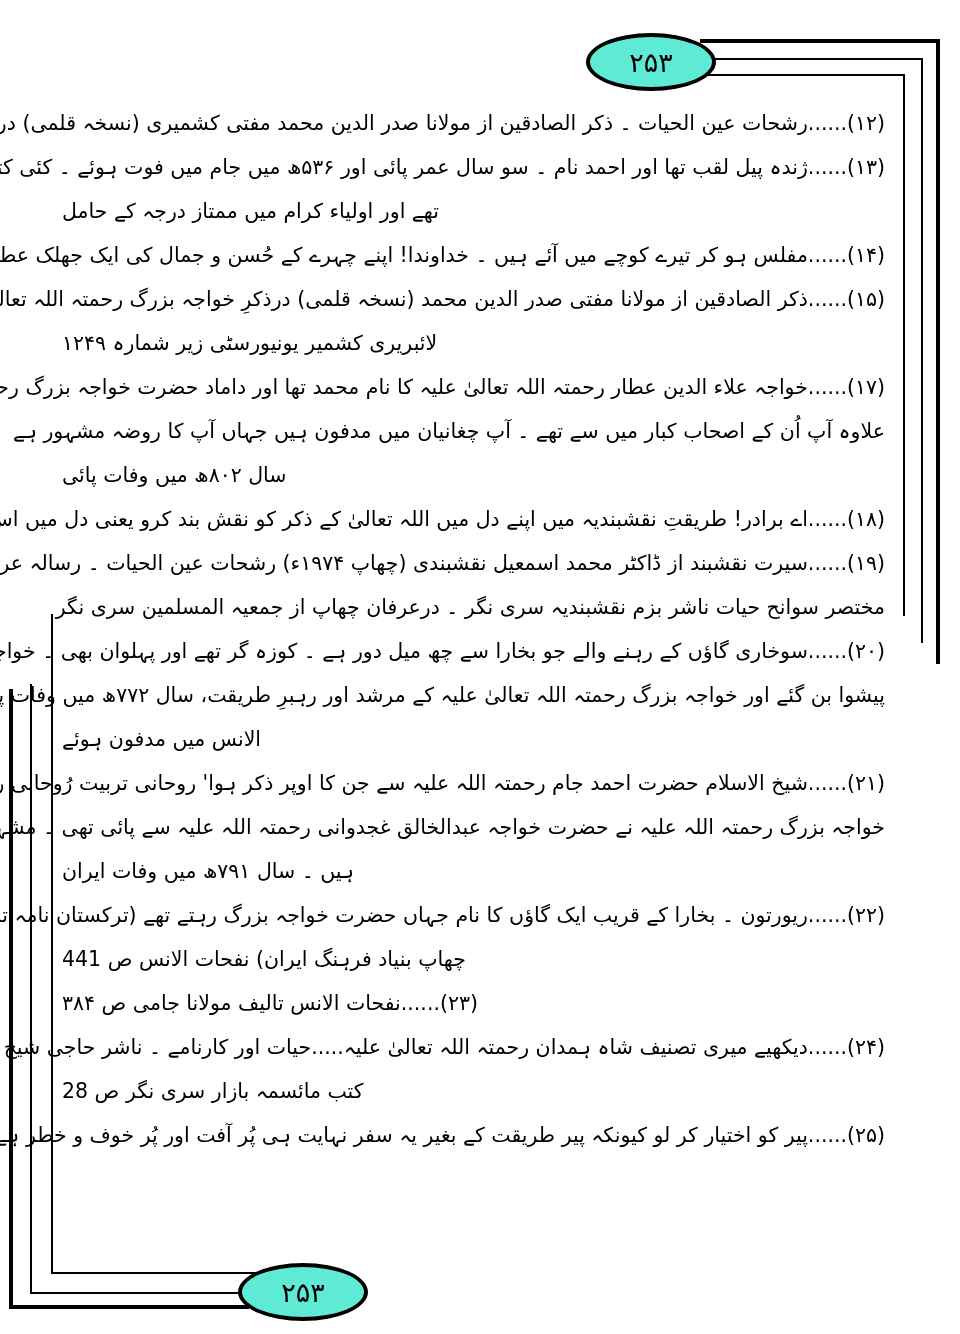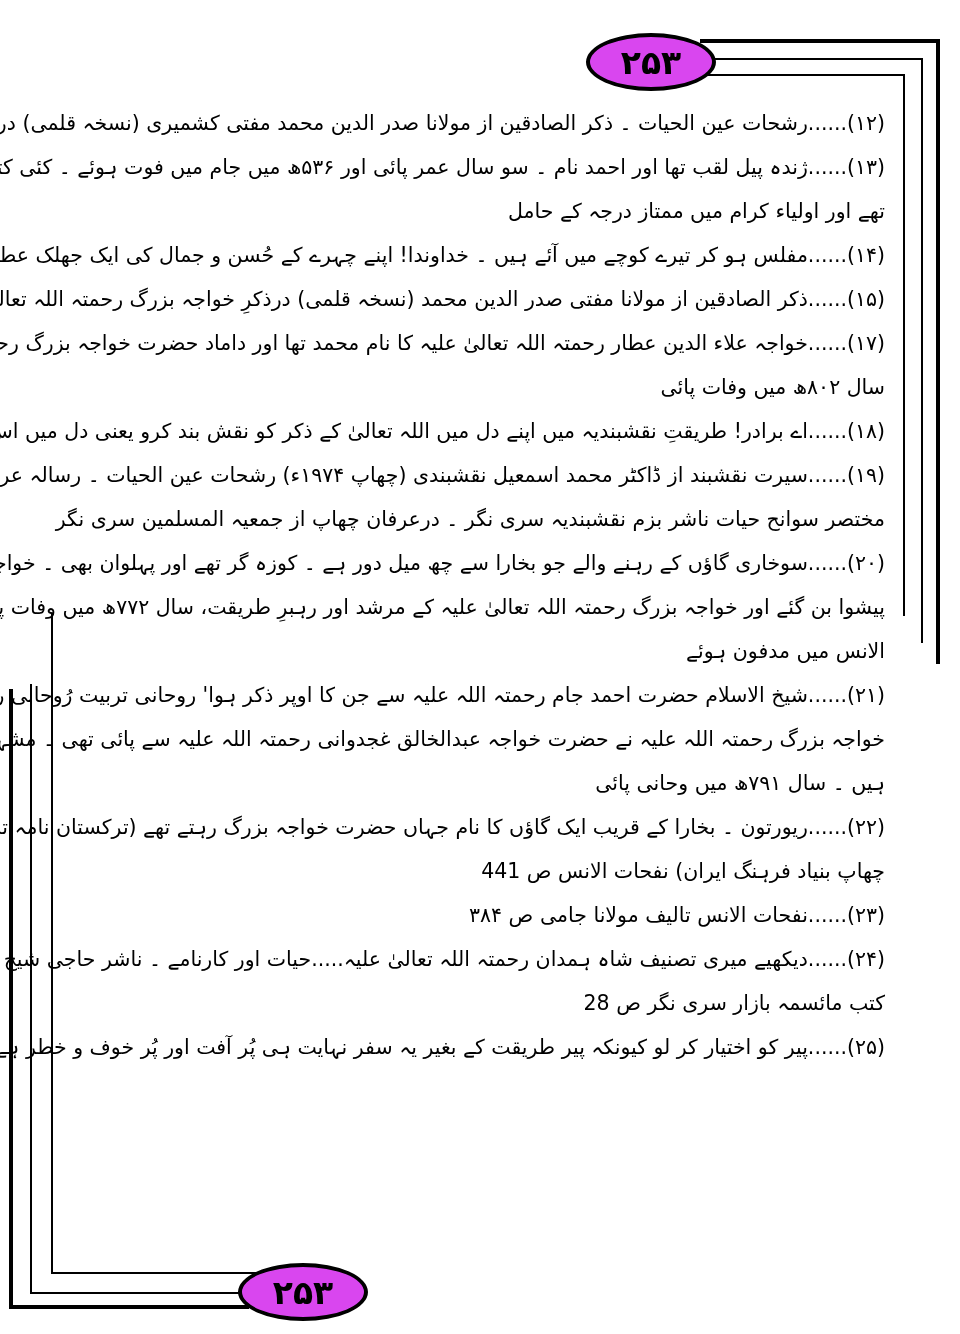--- a/index.html
+++ b/index.html
@@ -27,44 +27,44 @@
   .b2v{left:30px;top:684px;width:2px;height:610px;}
   .b2h{left:30px;top:1292px;width:215px;height:2px;}
   .b1v{left:9px;top:689px;width:4px;height:620px;}
   .b1h{left:9px;top:1305px;width:240px;height:4px;}
   
   .oval{
     position:absolute;
     width:122px;height:50px;
     border:4px solid #000;
     border-radius:50%;
-    background:#d946ef;
+    background:#5eead4;
     display:flex;align-items:center;justify-content:center;
-    font-size:33px;font-weight:bold;
+    font-size:27px;font-weight:normal;
     z-index:5;
   }
   .oval-top{left:586px;top:33px;}
   .oval-bottom{left:238px;top:1263px;}
   
   .notes{
     position:absolute;
     left:62px;top:101px;width:823px;
     direction:rtl;
   }
   .text-line{
     direction:rtl;
     unicode-bidi:embed;
     height:44px;
     line-height:44px;
     font-size:20.5px;
     white-space:nowrap;
     overflow:visible;
   }
   .text-line.right{text-align:right;}
-  .text-line.center{text-align:right;}
+  .text-line.center{text-align:left;}
 </style>
 </head>
 <body>
 
 <div class="page">
 
   <div class="bline t1h"></div>
   <div class="bline t1v"></div>
   <div class="bline t2h"></div>
   <div class="bline t2v"></div>
@@ -84,31 +84,33 @@
   <div class="oval oval-bottom">
     <span>۲۵۳</span>
   </div>
 
   <div class="notes" dir="rtl">
       <div class="text-line right" dir="rtl">(۱۲)......رشحات عین الحیات ۔ ذکر الصادقین از مولانا صدر الدین محمد مفتی کشمیری (نسخہ قلمی) درذکر خواجہ بزرگ رحمتہ اللہ علیہ</div>
       <div class="text-line right" dir="rtl">(۱۳)......ژندہ پیل لقب تھا اور احمد نام ۔ سو سال عمر پائی اور ۵۳۶ھ میں جام میں فوت ہوئے ۔ کئی کتابوں کے مصنف</div>
       <div class="text-line center" dir="rtl">تھے اور اولیاء کرام میں ممتاز درجہ کے حامل</div>
       <div class="text-line right" dir="rtl">(۱۴)......مفلس ہو کر تیرے کوچے میں آئے ہیں ۔ خداوندا! اپنے چہرے کے حُسن و جمال کی ایک جھلک عطا ہو</div>
       <div class="text-line right" dir="rtl">(۱۵)......ذکر الصادقین از مولانا مفتی صدر الدین محمد (نسخہ قلمی) درذکرِ خواجہ بزرگ رحمتہ اللہ تعالیٰ علیہ ۔ ریسرچ</div>
+      <div class="text-line center" dir="rtl">لائبریری کشمیر یونیورسٹی زیر شمارہ ۱۲۴۹</div>
       <div class="text-line right" dir="rtl">(۱۷)......خواجہ علاء الدین عطار رحمتہ اللہ تعالیٰ علیہ کا نام محمد تھا اور داماد حضرت خواجہ بزرگ رحمتہ اللہ تعالیٰ علیہ ہونے کے</div>
+      <div class="text-line right" dir="rtl">علاوہ آپ اُن کے اصحاب کبار میں سے تھے ۔ آپ چغانیان میں مدفون ہیں جہاں آپ کا روضہ مشہور ہے</div>
       <div class="text-line center" dir="rtl">سال ۸۰۲ھ میں وفات پائی</div>
       <div class="text-line right" dir="rtl">(۱۸)......اے برادر! طریقتِ نقشبندیہ میں اپنے دل میں اللہ تعالیٰ کے ذکر کو نقش بند کرو یعنی دل میں اس کا نقش باندھو</div>
       <div class="text-line right" dir="rtl">(۱۹)......سیرت نقشبند از ڈاکٹر محمد اسمعیل نقشبندی (چھاپ ۱۹۷۴ء) رشحات عین الحیات ۔ رسالہ عرفان از مفتی محمد رشید الدین ۔</div>
       <div class="text-line center" dir="rtl">مختصر سوانح حیات ناشر بزم نقشبندیہ سری نگر ۔ درعرفان چھاپ از جمعیہ المسلمین سری نگر</div>
       <div class="text-line right" dir="rtl">(۲۰)......سوخاری گاؤں کے رہنے والے جو بخارا سے چھ میل دور ہے ۔ کوزہ گر تھے اور پہلوان بھی ۔ خواجگانی اصحاب کے</div>
       <div class="text-line right" dir="rtl">پیشوا بن گئے اور خواجہ بزرگ رحمتہ اللہ تعالیٰ علیہ کے مرشد اور رہبرِ طریقت، سال ۷۷۲ھ میں وفات پا کر</div>
       <div class="text-line center" dir="rtl">الانس میں مدفون ہوئے</div>
       <div class="text-line right" dir="rtl">(۲۱)......شیخ الاسلام حضرت احمد جام رحمتہ اللہ علیہ سے جن کا اوپر ذکر ہوا' روحانی تربیت رُوحانی راہ سے پائی جیسے</div>
       <div class="text-line right" dir="rtl">خواجہ بزرگ رحمتہ اللہ علیہ نے حضرت خواجہ عبدالخالق غجدوانی رحمتہ اللہ علیہ سے پائی تھی ۔ مشہور اولیاء کرام سے</div>
-      <div class="text-line center" dir="rtl">ہیں ۔ سال ۷۹۱ھ میں وحانی پائی</div>
+      <div class="text-line center" dir="rtl">ہیں ۔ سال ۷۹۱ھ میں وفات ایران</div>
       <div class="text-line right" dir="rtl">(۲۲)......ریورتون ۔ بخارا کے قریب ایک گاؤں کا نام جہاں حضرت خواجہ بزرگ رہتے تھے (ترکستان نامہ تالیف بارتولد</div>
       <div class="text-line center" dir="rtl">چھاپ بنیاد فرہنگ ایران) نفحات الانس ص 441</div>
       <div class="text-line center" dir="rtl">(۲۳)......نفحات الانس تالیف مولانا جامی ص ۳۸۴</div>
       <div class="text-line right" dir="rtl">(۲۴)......دیکھیے میری تصنیف شاہ ہمدان رحمتہ اللہ تعالیٰ علیہ.....حیات اور کارنامے ۔ ناشر حاجی شیخ غلام محمد تاجران</div>
       <div class="text-line center" dir="rtl">کتب مائسمہ بازار سری نگر ص 28</div>
       <div class="text-line right" dir="rtl">(۲۵)......پیر کو اختیار کر لو کیونکہ پیر طریقت کے بغیر یہ سفر نہایت ہی پُر آفت اور پُر خوف و خطر ہے' جو بھی کوئی اس راہ میں</div>
     </div>
 
 </div>
 

